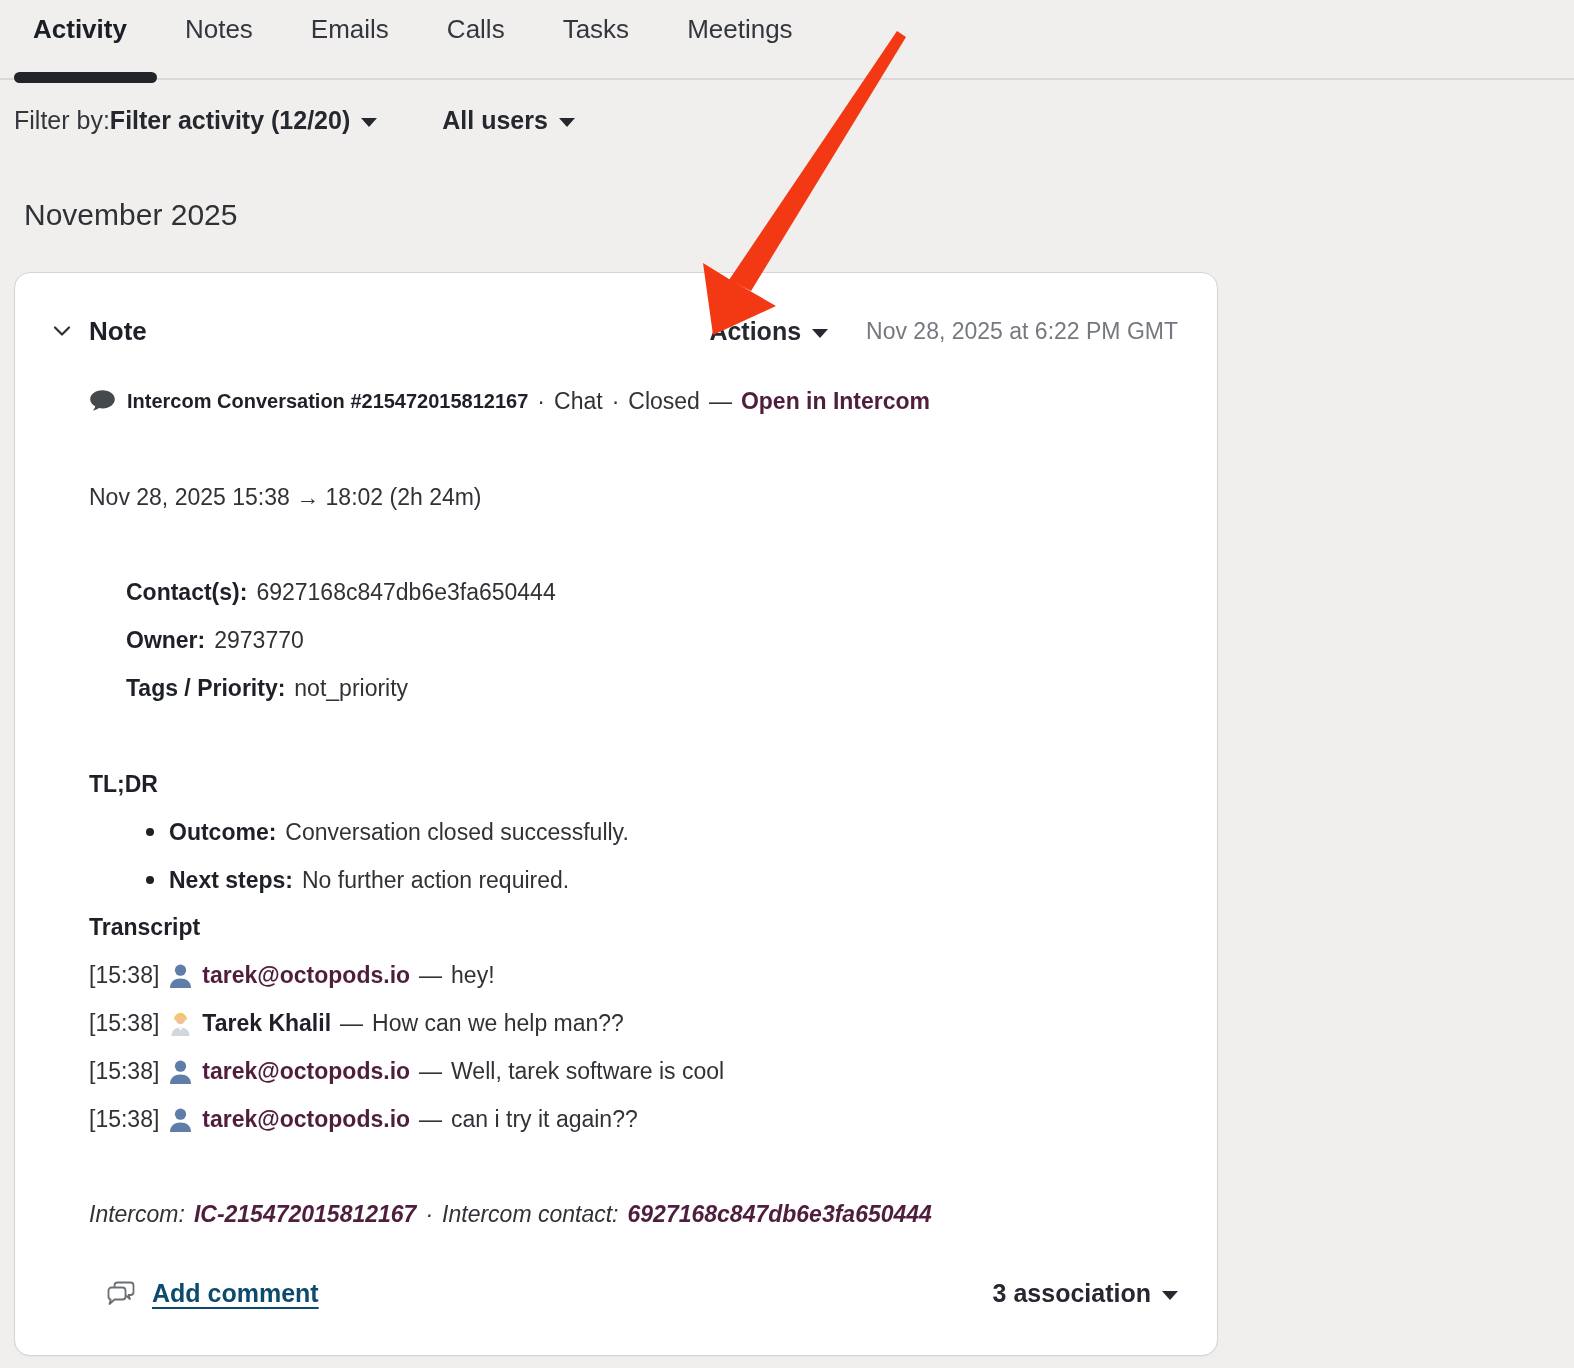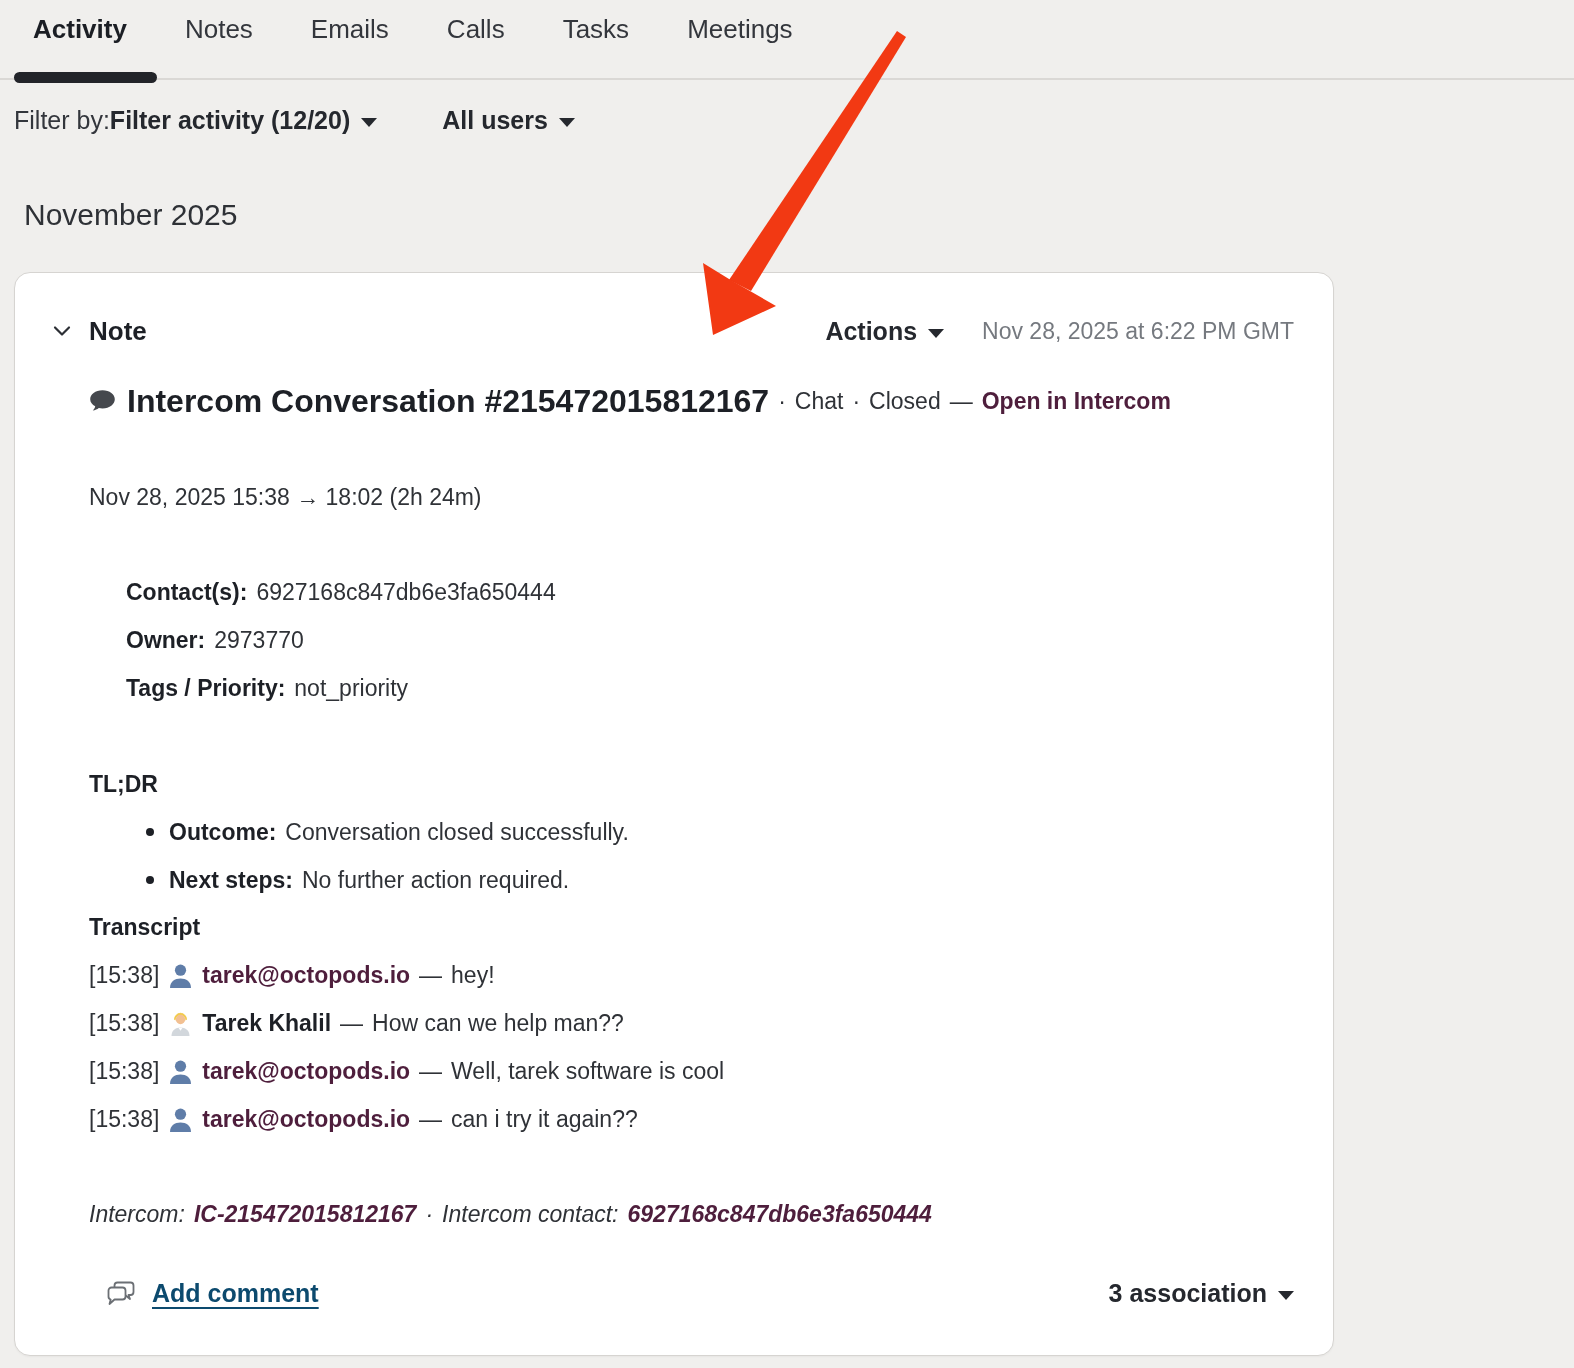--- a/index.html
+++ b/index.html
@@ -24,38 +24,38 @@
   .filter-bar { position:absolute; top:106px; left:14px; display:flex; align-items:center; font-size:25px; }
   .filter-label { color:#33363c; }
   .filter-dd { font-weight:700; color:#25282e; display:flex; align-items:center; cursor:pointer; }
   .filter-dd + .filter-dd { margin-left:65px; }
   .caret { width:0; height:0; border-left:8px solid transparent; border-right:8px solid transparent; border-top:9px solid currentColor; display:inline-block; margin-left:11px; position:relative; top:2px; }
 
   .month-heading { position:absolute; top:198px; left:24px; font-size:30px; color:#2e3136; }
 
   
   .card {
-    position:absolute; left:14px; top:272px; width:1320px; height:1084px;
+    position:absolute; left:14px; top:272px; width:1204px; height:1084px;
     background:#ffffff; border:1px solid #d6d4d1; border-radius:16px;
     box-shadow:0 1px 2px rgba(0,0,0,0.04);
   }
   .card-header { position:absolute; top:38px; left:36px; right:39px; height:40px; display:flex; align-items:center; }
   .chev { width:22px; height:22px; margin-right:16px; cursor:pointer; flex:0 0 auto; }
   .note-title { font-weight:700; font-size:26px; color:#1d2026; }
   .header-right { margin-left:auto; display:flex; align-items:center; }
   .actions-dd { font-weight:700; font-size:25px; color:#25282e; display:flex; align-items:center; cursor:pointer; margin-right:38px; }
   .ts { font-size:23px; color:#75797f; }
 
   .line { position:absolute; left:74px; font-size:23px; color:#2f3237; display:flex; align-items:center; white-space:nowrap; line-height:30px; }
   .b { font-weight:700; color:#1d2026; }
   .plum { color:#4e1e3c; font-weight:700; }
   .gap > * + * { margin-left:9px; }
 
   .t-title { top:113px; }
-  .t-title .conv-name { font-size:32px; }
+  .t-title .conv-name { font-size:20px; }
   .bubble-icon { width:27px; height:25px; margin-right:11px; flex:0 0 auto; }
   .open-link { cursor:pointer; }
 
   .t-time { top:209px; }
   .t-contact { top:304px; }
   .t-owner { top:352px; }
   .t-tags { top:400px; }
   .kv > .b { margin-right:9px;margin-left:37px; }
 
   .t-tldr { top:496px; }

